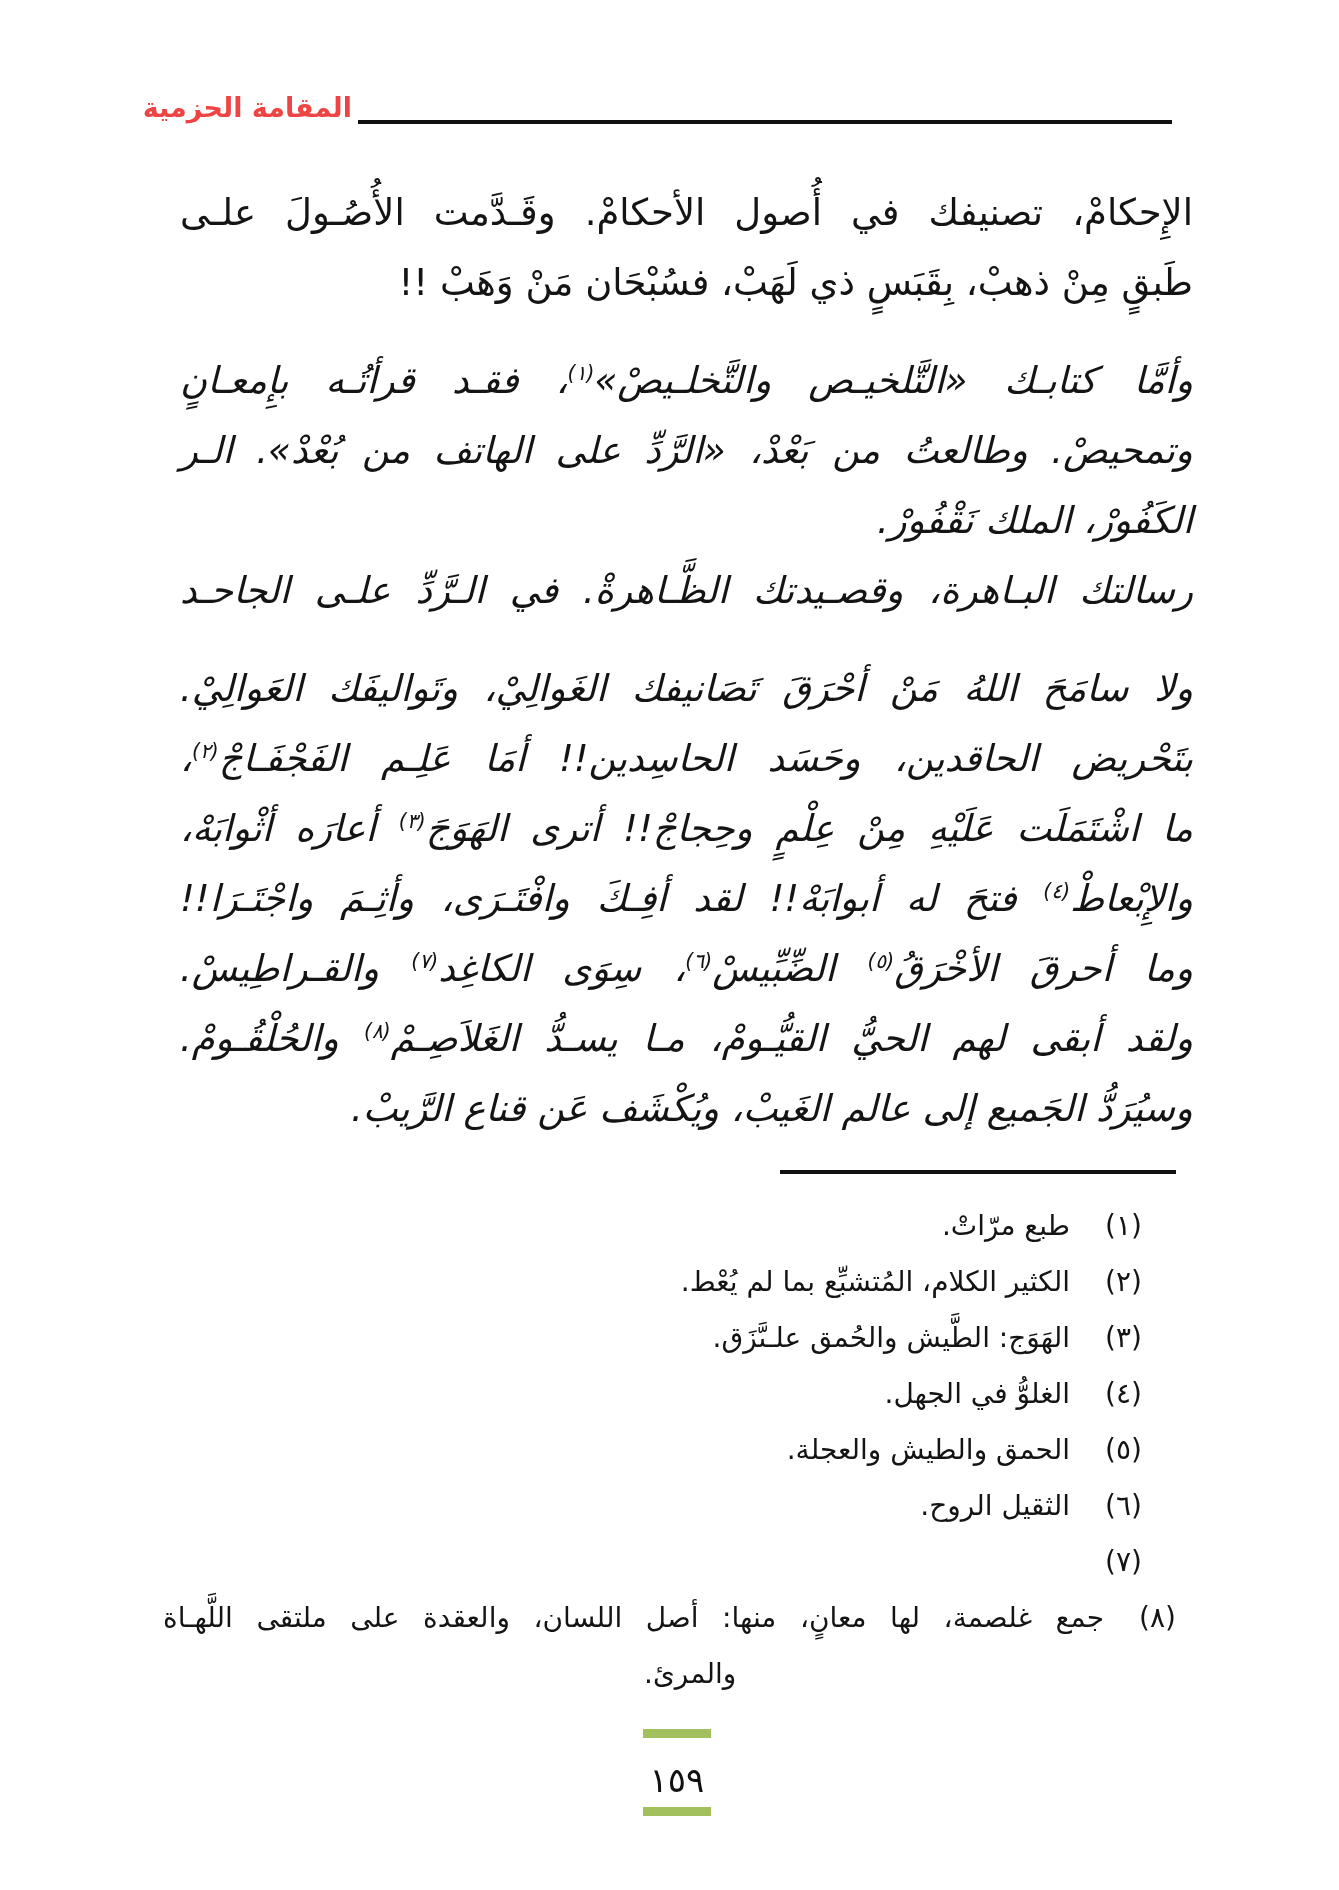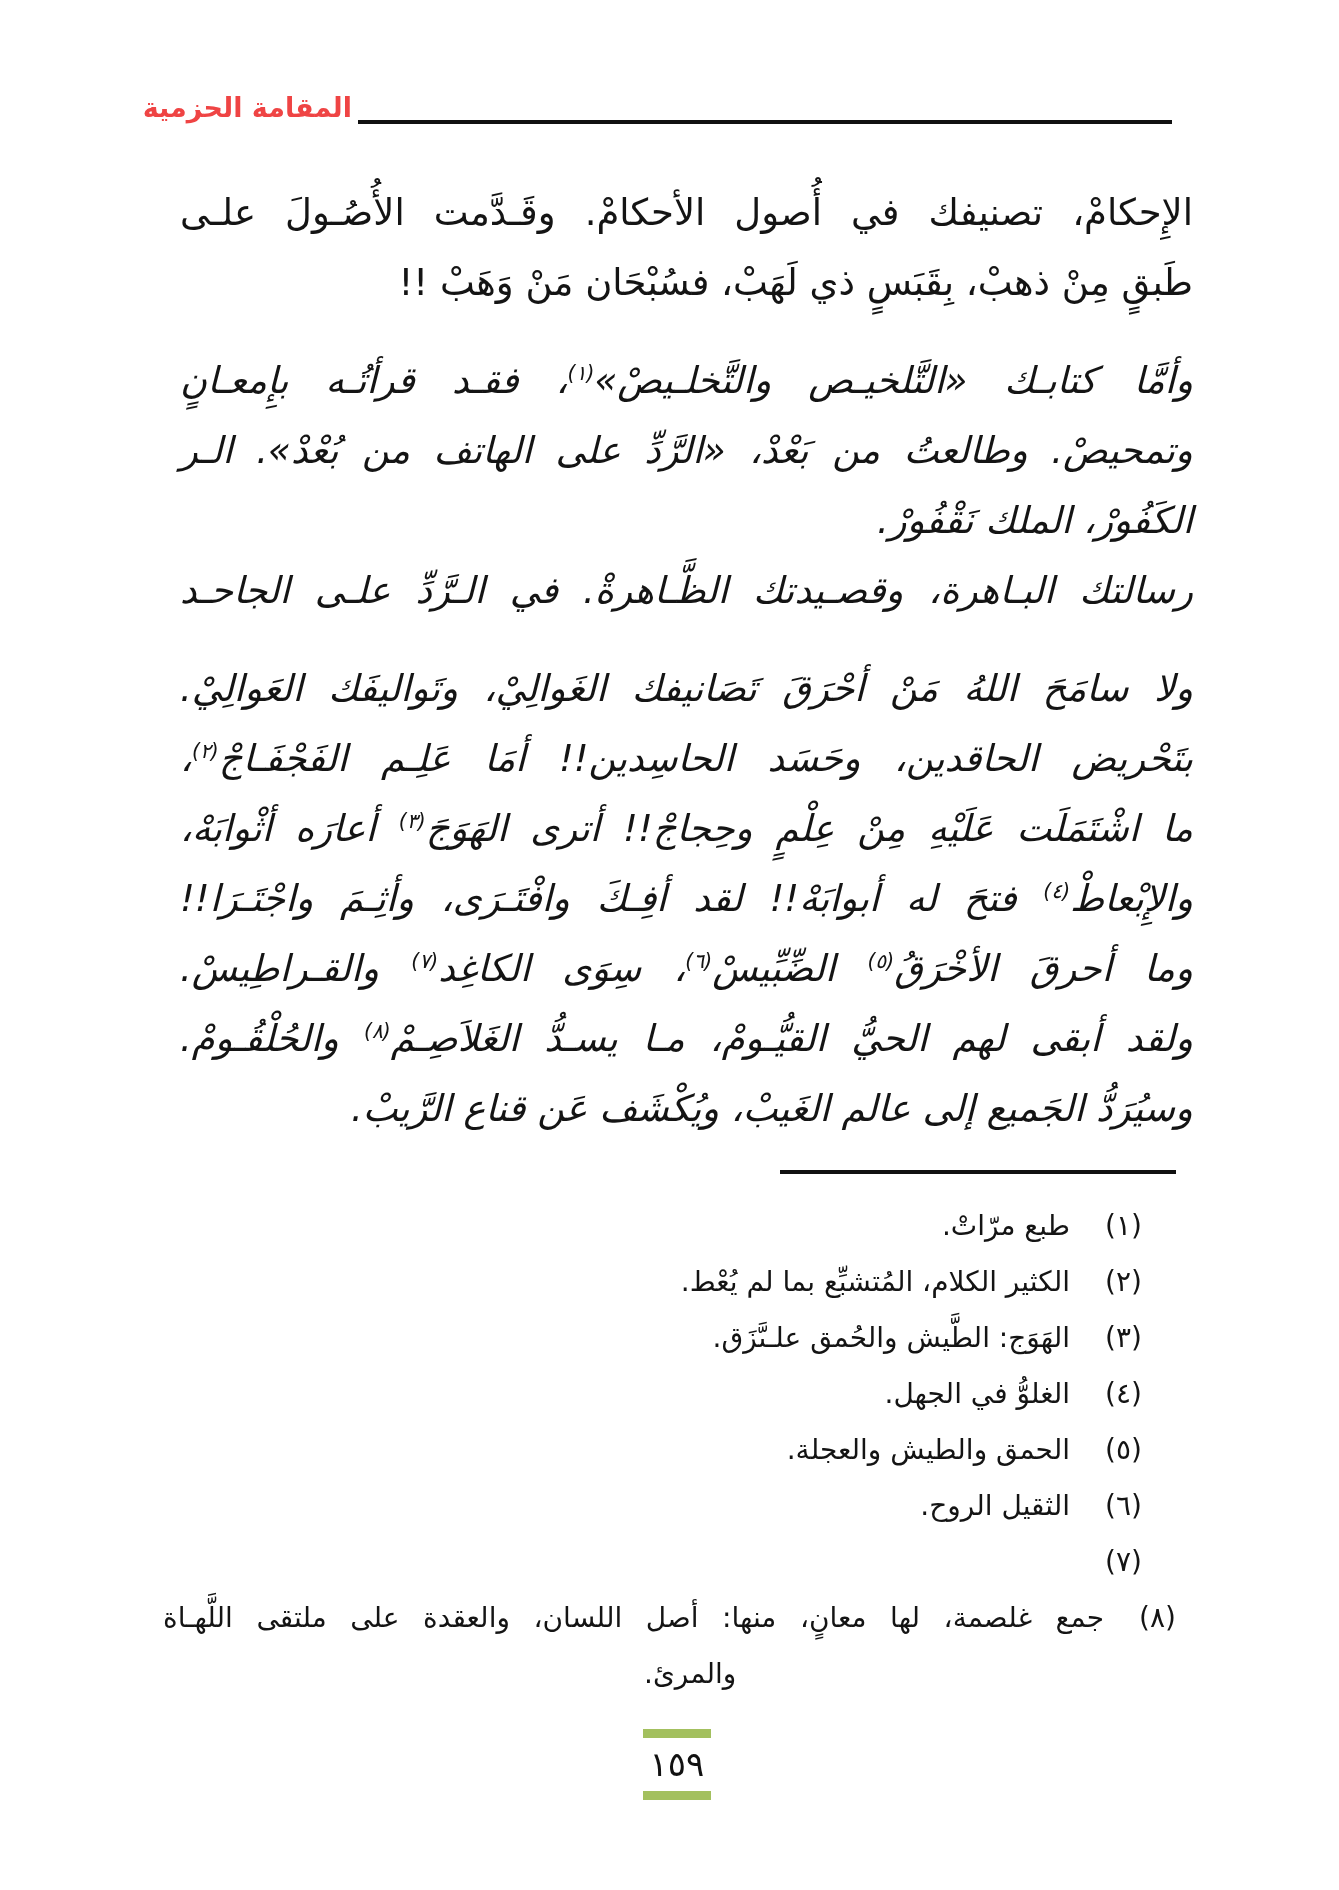--- a/index.html
+++ b/index.html
@@ -34,21 +34,21 @@
   }
   .fn-row{display:flex;flex-direction:row;height:56px;line-height:56px;padding-left:0;}
   .fn-row.indent{padding-right:34px;}
   .fn-num{flex:0 0 auto;min-width:56px;margin-left:16px;white-space:nowrap;}
   .fn-text{flex:1 1 auto;text-align:right;}
   .fn-text.j{text-align:justify;text-align-last:justify;text-justify:inter-word;}
   .fn-cont{height:56px;line-height:56px;direction:rtl;text-align:left;padding-left:481px;white-space:nowrap;}
   
   .pagenum-group{position:absolute;top:1729px;left:593px;width:168px;text-align:center;}
   .pn-bar{width:68px;height:9px;margin:0 auto;background:#A3C05E;}
-  .pn-num{height:53px;line-height:53px;font-size:34px;color:#111111;}
+  .pn-num{height:53px;line-height:53px;font-size:34px;color:#111111;margin-top:16px;}
 </style>
 </head>
 <body>
 
 <div class="page">
 
   <div class="header-title" style="color: #ef4444;">المقامة الحزمية</div>
   <div class="header-rule"></div>
 
   <div class="body-text" id="body-text">

